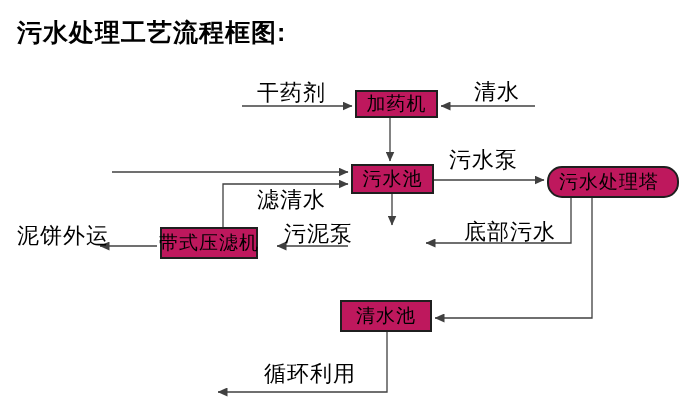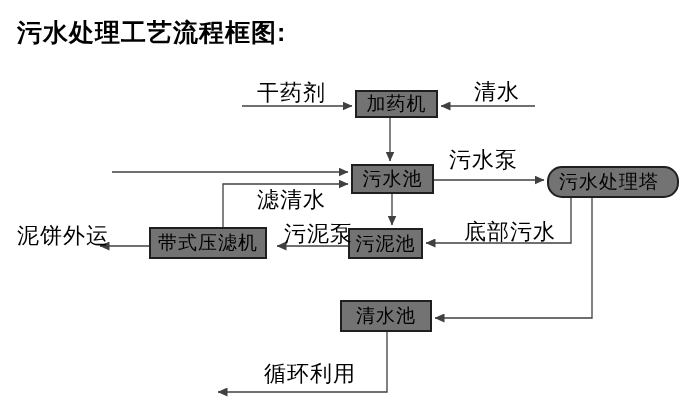--- a/index.html
+++ b/index.html
@@ -15,21 +15,21 @@
     position:absolute;left:17px;top:16px;
     font-size:25px;font-weight:bold;letter-spacing:1px;
     color:#000000;white-space:nowrap;
   }
   .wires{position:absolute;left:0;top:0;}
   .wires path{fill:none;stroke:#404040;stroke-width:1.3px;}
   .node{
     position:absolute;
     box-sizing:border-box;
     border:2px solid #1f1f1f;
-    background:#737373;
+    background:#be185d;
     display:flex;align-items:center;justify-content:center;
     font-size:19px;letter-spacing:1px;white-space:nowrap;
     color:#000000;
   }
   .node.left-align{justify-content:flex-start;padding-left:10px;border-radius:15px;}
   .lbl{
     position:absolute;
     font-size:22px;letter-spacing:1px;white-space:nowrap;
     color:#000000;line-height:20px;
   }
@@ -69,22 +69,21 @@
     <path d="M571,198 L571,243 L426,243" marker-end="url(#arr)"></path>
 
     <path d="M592,198 L592,318 L435,318" marker-end="url(#arr)"></path>
 
     <path d="M387,332 L387,392 L218,392" marker-end="url(#arr)"></path>
   </svg>
 
   <div class="node" style="left:355px;top:90px;width:83px;height:28px">加药机</div>
   <div class="node" style="left:351px;top:164px;width:83px;height:30px">污水池</div>
   <div class="node left-align" style="left:547px;top:166px;width:132px;height:32px">污水处理塔</div>
-  <div class="node" style="left:348px;top:228px;width:75px;height:31px">污泥池</div>
-  <div class="node" style="left:149px;top:227px;width:118px;height:32px">带式压滤机</div>
+  <div class="node" style="left:160px;top:227px;width:98px;height:32px">带式压滤机</div>
   <div class="node" style="left:340px;top:300px;width:92px;height:32px">清水池</div>
 
   <span class="lbl" style="left:257px;top:83px">干药剂</span>
   <span class="lbl" style="left:474px;top:82px">清水</span>
   <span class="lbl" style="left:449px;top:150px">污水泵</span>
   <span class="lbl" style="left:257px;top:190px">滤清水</span>
   <span class="lbl" style="left:284px;top:224px">污泥泵</span>
   <span class="lbl" style="left:464px;top:222px">底部污水</span>
   <span class="lbl" style="left:17px;top:226px">泥饼外运</span>
   <span class="lbl" style="left:264px;top:364px">循环利用</span>

